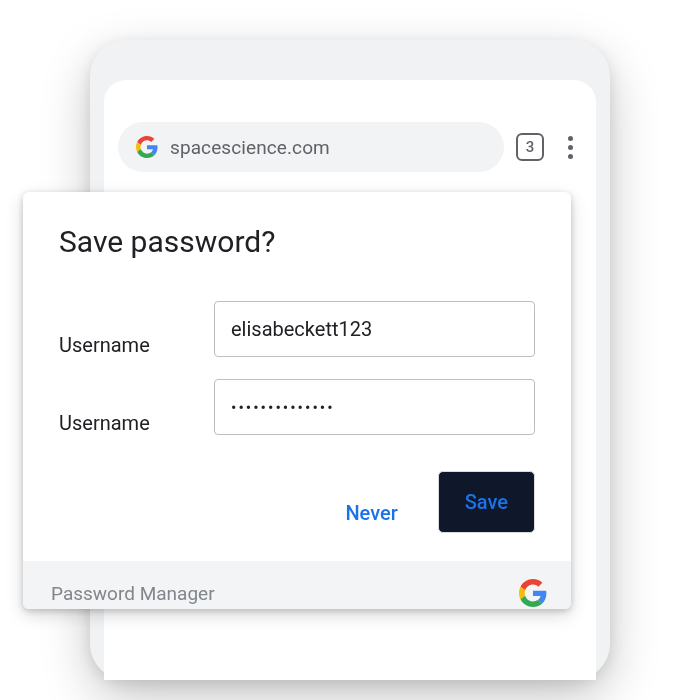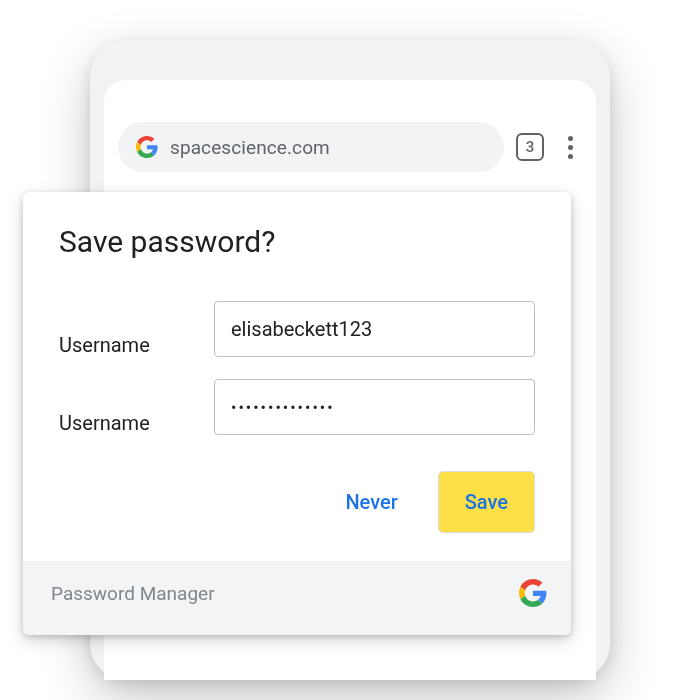--- a/index.html
+++ b/index.html
@@ -140,48 +140,48 @@
     }
     .password-dots {
       letter-spacing: 2px;
       font-size: 16px;
       display: flex;
       align-items: center;
     }
     .button-row {
       display: flex;
       justify-content: flex-end;
-      align-items: center;
+      align-items: flex-end;
       gap: 28px;
       margin-top: 36px;
     }
     .never-btn {
       background: none;
       border: none;
       color: #1a73e8;
       font-size: 20px;
       font-weight: 500;
       cursor: pointer;
       padding: 8px 12px;
       font-family: inherit;
     }
     .save-btn {
-      background: #fde047;
+      background: #0f172a;
       border: 1px solid #dadce0;
       border-radius: 5px;
       color: #1a73e8;
       font-size: 20px;
       font-weight: 500;
       cursor: pointer;
       padding: 18px 26px;
       font-family: inherit;
     }
     .dialog-footer {
       background: #f3f4f5;
-      padding: 18px 24px 28px 28px;
+      padding: 18px 24px 2px 28px;
       display: flex;
       align-items: center;
       justify-content: space-between;
     }
     .footer-label {
       font-size: 19px;
       color: #80868b;
     }
     .footer-logo {
       width: 28px;

